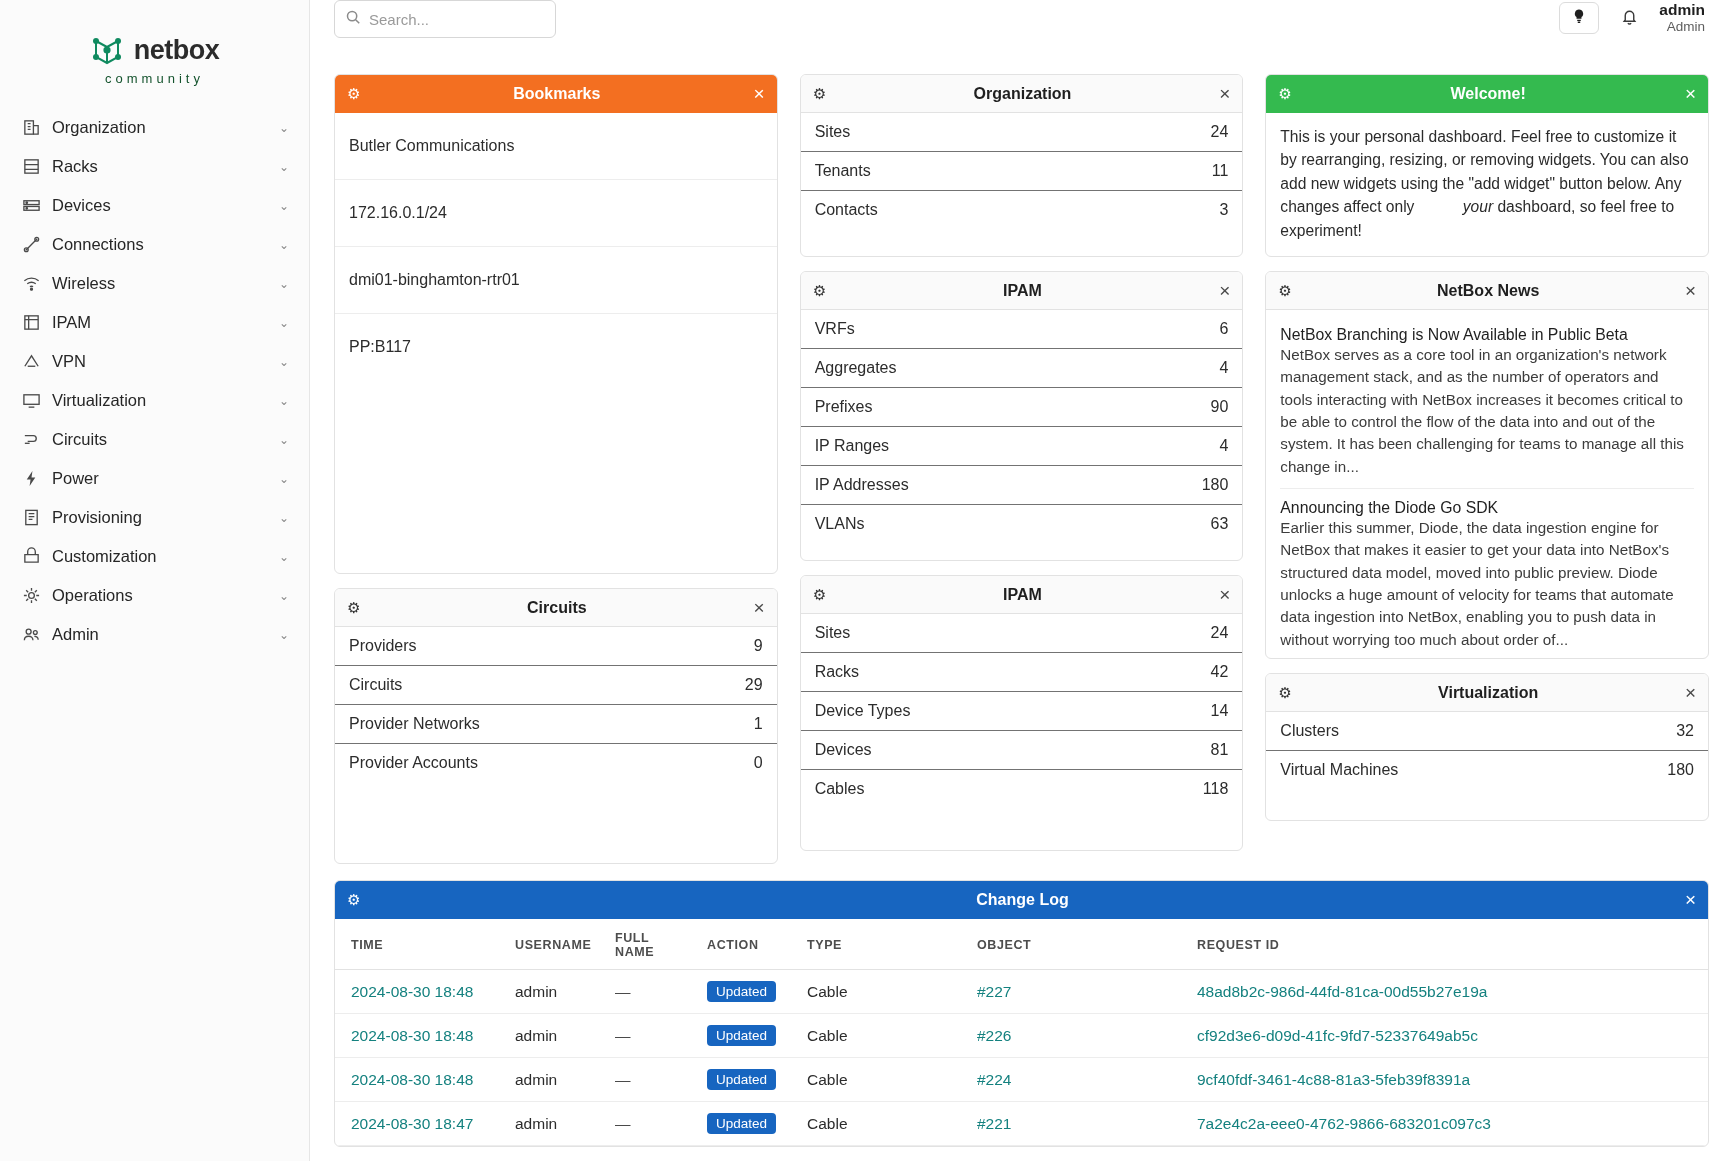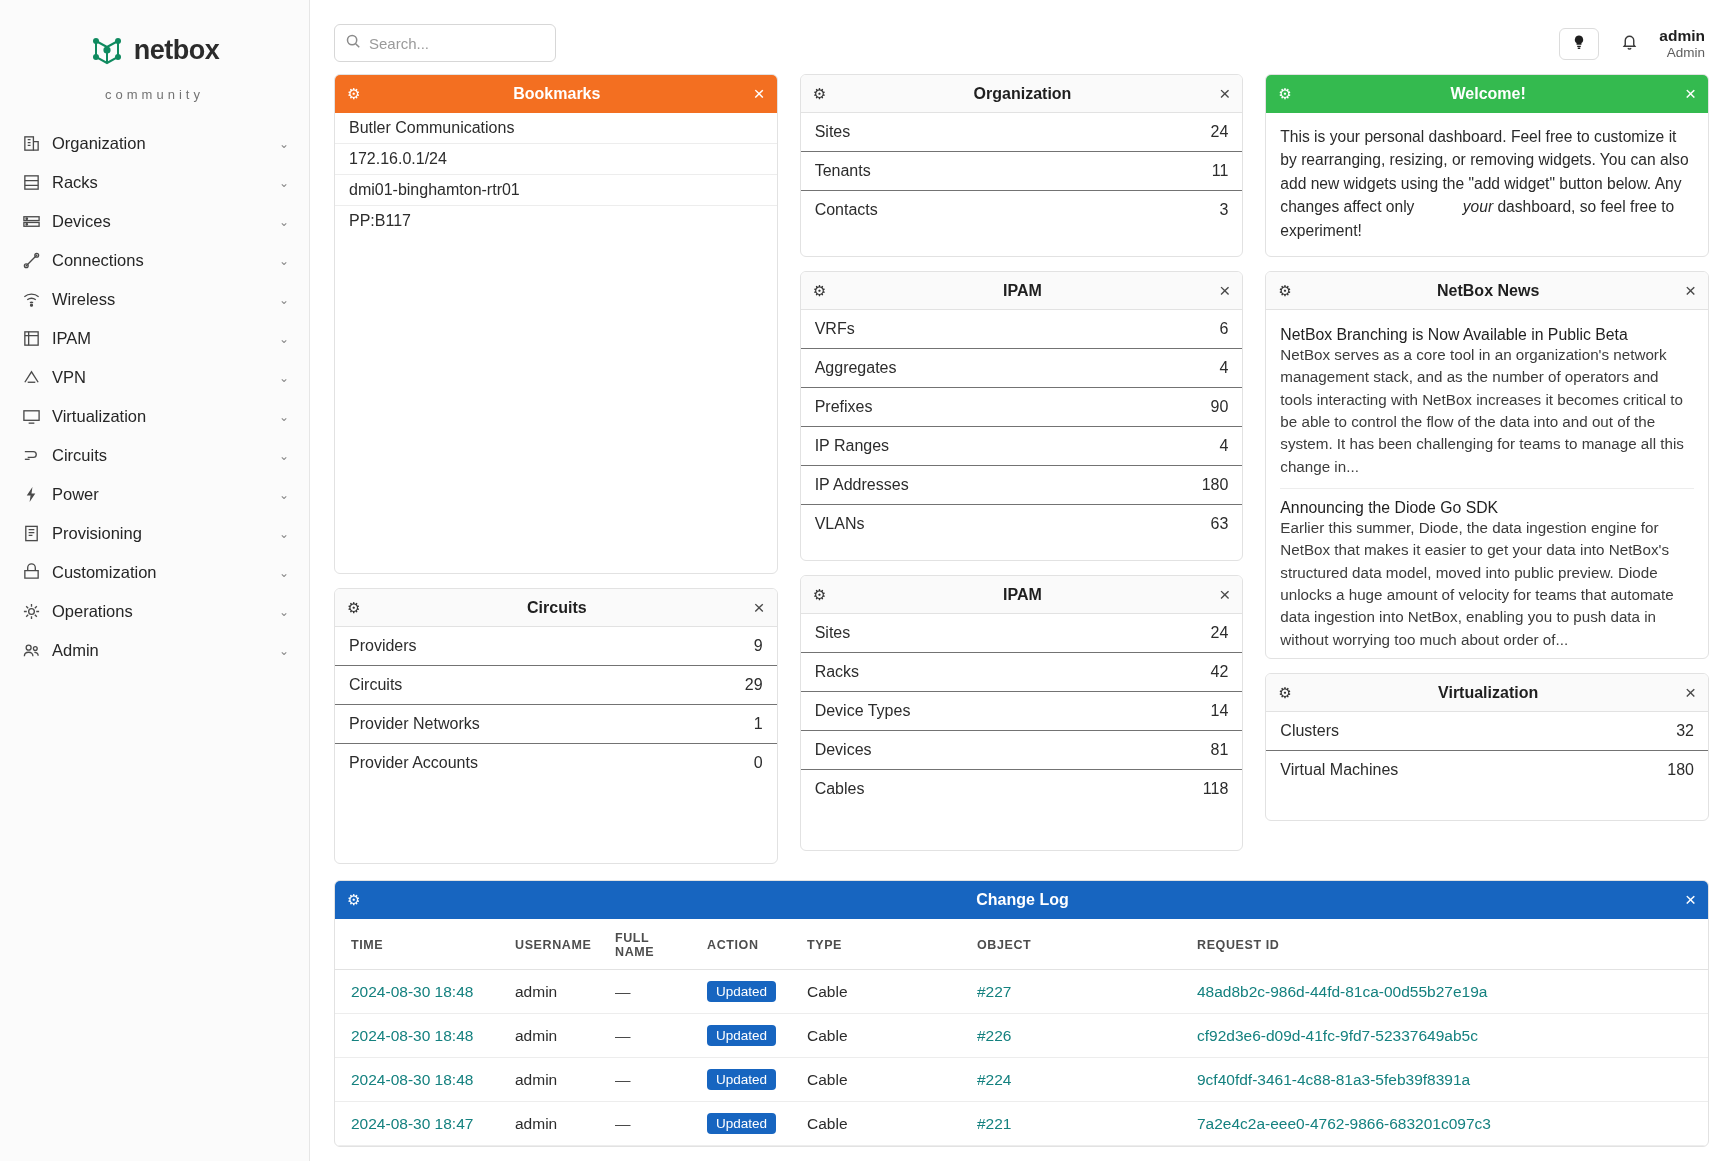--- a/index.html
+++ b/index.html
@@ -17,36 +17,36 @@
   .sidebar {
     width: 310px; min-width: 310px; height: 1161px;
     background: #fbfbfb;
     border-right: 1px solid #e6e6e6;
     padding-top: 25px;
   }
   .brand { display: flex; flex-direction: column; align-items: center; padding: 8px 0 18px 0; }
   .brand-logo-row { display: flex; align-items: center; gap: 10px; }
   .brand-mark { width: 34px; height: 34px; }
   .brand-name { font-size: 27px; font-weight: 700; color: #2b2b2b; letter-spacing: -0.5px; }
-  .brand-sub { margin-top: 20px; font-size: 13px; letter-spacing: 4px; color: #737373; text-transform: lowercase; }
+  .brand-sub { margin-top: 4px; font-size: 13px; letter-spacing: 4px; color: #14532d; text-transform: lowercase; }
   .nav { padding: 4px 0; }
   .nav-item {
     display: flex; align-items: center;
     height: 39px; padding: 0 20px 0 22px;
     font-size: 16.5px; color: #262626; cursor: pointer;
   }
   .nav-icon { width: 26px; display: flex; align-items: center; color: #4a4a4a; }
   .nav-icon svg { display: block; }
   .nav-label { flex: 1; padding-left: 4px; }
   .chev { color: #8a8a8a; font-size: 12px; }
 
   
   .main { flex: 1; height: 1161px; position: relative; background: #fff; overflow: hidden; }
   .topbar {
-    height: 62px; display: flex; align-items: flex-end;
+    height: 62px; display: flex; align-items: flex-start;
     padding: 0 24px 0 24px; gap: 16px;
   }
   .search-wrap {
     width: 222px; height: 38px; border: 1px solid #d7d7d7; border-radius: 6px;
     display: flex; align-items: center; padding: 0 10px; background: #fff;
   }
   .search-wrap svg { color: #8b8b8b; }
   .search-input {
     border: 0; outline: 0; font-size: 15px; color: #3a3a3a; width: 100%;
     padding-left: 8px; background: transparent; font-family: "Liberation Sans", sans-serif;
@@ -91,21 +91,21 @@
   .card-head.blue .title, .card-head.blue .gear, .card-head.blue .closex { color: #fff; }
 
   .stat-row {
     display: flex; align-items: center; justify-content: space-between;
     padding: 10px 14px; border-bottom: 1px solid #737373; font-size: 16px;
   }
   .stat-row:last-child { border-bottom: 0; }
   .stat-label { color: #2c2c2c; }
   .stat-value { color: #2c2c2c; }
 
-  .bm-row { padding: 6px 14px; border-bottom: 1px solid #ededed; font-size: 16px; }
+  .bm-row { padding: 24px 14px; border-bottom: 1px solid #ededed; font-size: 16px; }
   .bm-row:last-child { border-bottom: 0; }
 
   .welcome-body { padding: 12px 14px 16px 14px; font-size: 15.6px; line-height: 1.5; color: #2b2b2b; }
   .welcome-body em { font-style: italic; margin-left: 44px; }
 
   .news-body { padding: 6px 14px 4px 14px; }
   .news-item { padding: 10px 0; border-bottom: 1px solid #ededed; }
   .news-item:last-child { border-bottom: 0; }
   .news-title { font-size: 15.8px; color: #1f1f1f; }
   .news-text { font-size: 15.2px; line-height: 1.47; color: #3c3c3c; }

